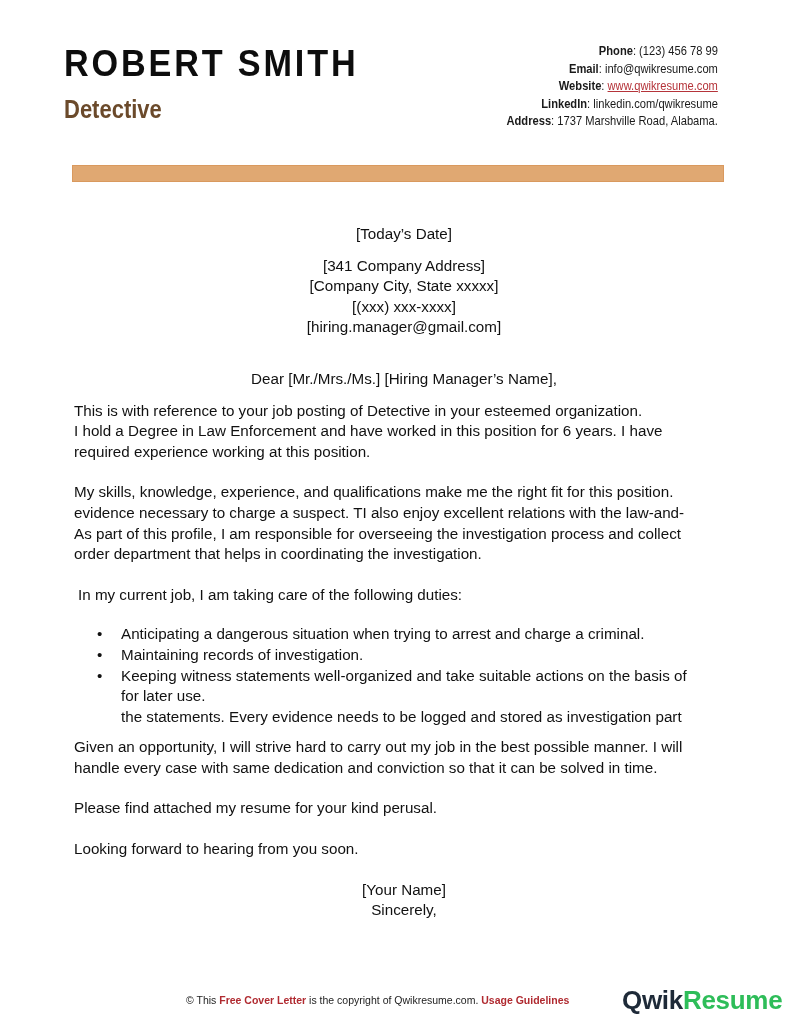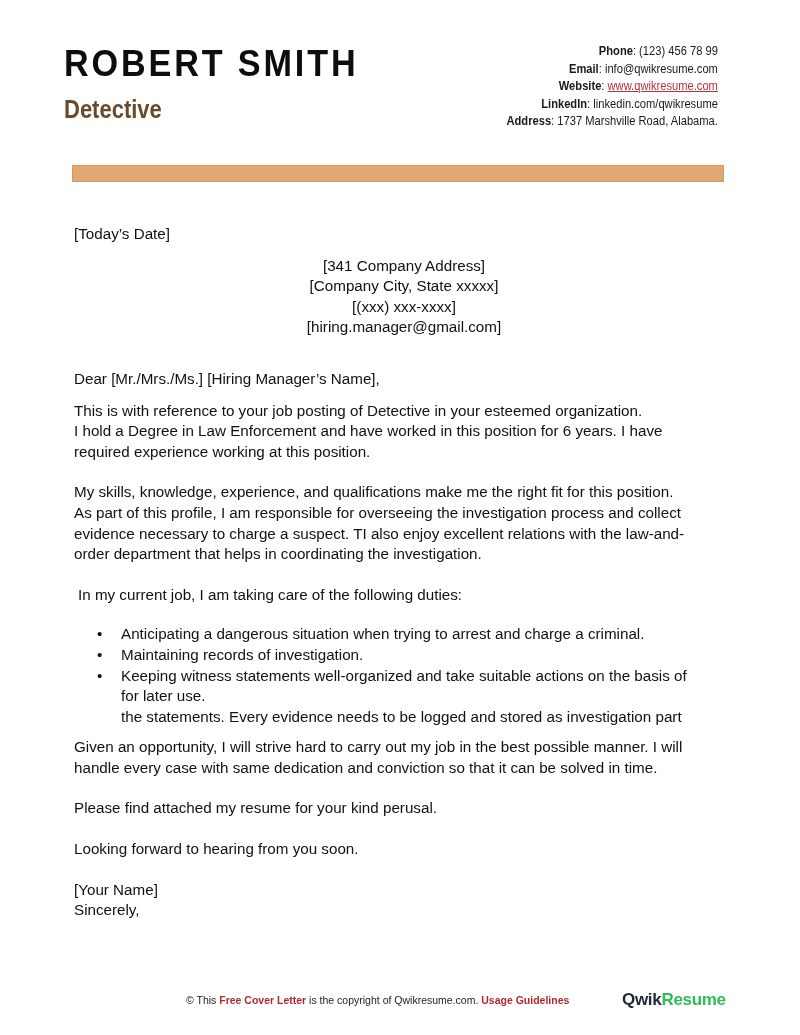--- a/index.html
+++ b/index.html
@@ -66,21 +66,21 @@
     }
     .body-text {
       position: absolute;
       left: 74px;
       top: 224px;
       width: 660px;
       font-size: 15.2px;
       line-height: 20.6px;
       color: #111111;
     }
-    .block { margin-bottom: 11px; }
+    .block { margin-bottom: 11px; text-align: center; }
     .line { white-space: nowrap; display: block; }
     .address-block { margin-bottom: 31px; text-align: center; }
     .para { margin-bottom: 20px; }
     .duties-intro { margin-bottom: 19px; padding-left: 4px; }
     ul.duties {
       list-style: none;
       margin-bottom: 10px;
     }
     ul.duties li {
       position: relative;
@@ -109,21 +109,21 @@
     }
     .footer a {
       color: #b02a30;
       font-weight: bold;
       margin-top: 38px;
     }
     .logo {
       position: absolute;
       left: 622px;
       top: 985px;
-      font-size: 17px;
+      font-size: 26px;
       font-weight: bold;
       letter-spacing: -0.3px;
       line-height: 30px;
       white-space: nowrap;
     }
     .logo .qwik { color: #1e2a38; }
     .logo .resume { color: #2ebd59; }
   </style>
 </head>
 <body>
@@ -158,22 +158,22 @@
   </div>
 
   <div class="para">
     <span class="line">This is with reference to your job posting of Detective in your esteemed organization.</span>
     <span class="line">I hold a Degree in Law Enforcement and have worked in this position for 6 years. I have</span>
     <span class="line">required experience working at this position.</span>
   </div>
 
   <div class="para">
     <span class="line">My skills, knowledge, experience, and qualifications make me the right fit for this position.</span>
+    <span class="line">evidence necessary to charge a suspect. TI also enjoy excellent relations with the law-and-</span>
     <span class="line">As part of this profile, I am responsible for overseeing the investigation process and collect</span>
-    <span class="line">evidence necessary to charge a suspect. TI also enjoy excellent relations with the law-and-</span>
     <span class="line">order department that helps in coordinating the investigation.</span>
   </div>
 
   <div class="duties-intro">
     <span class="line">In my current job, I am taking care of the following duties:</span>
   </div>
 
   <ul class="duties">
     <li>
       <span class="bullet">•</span>

